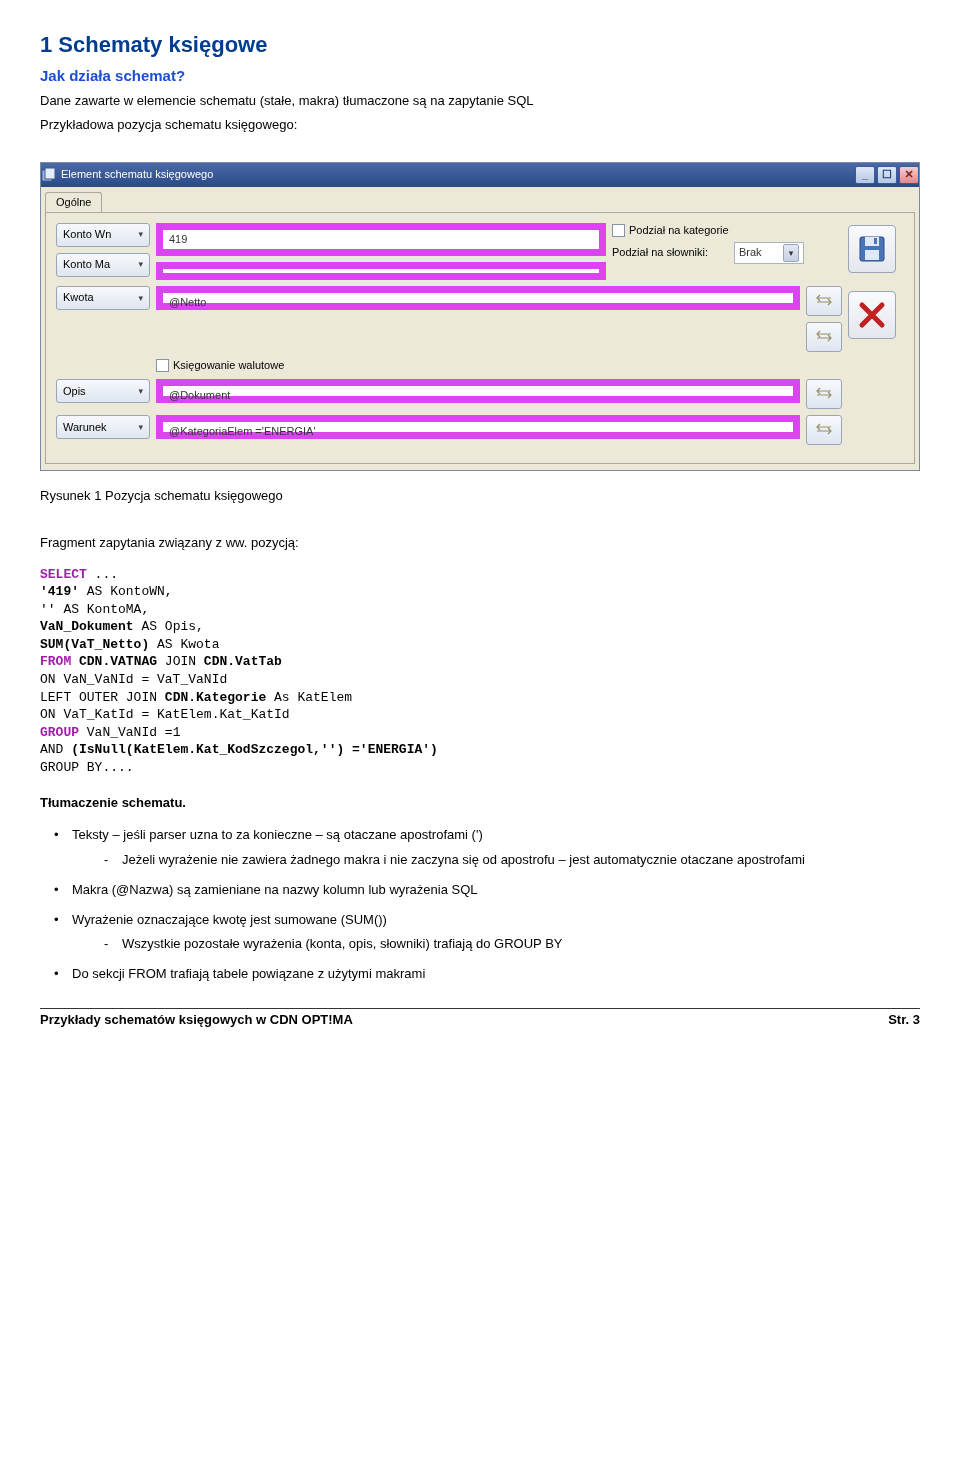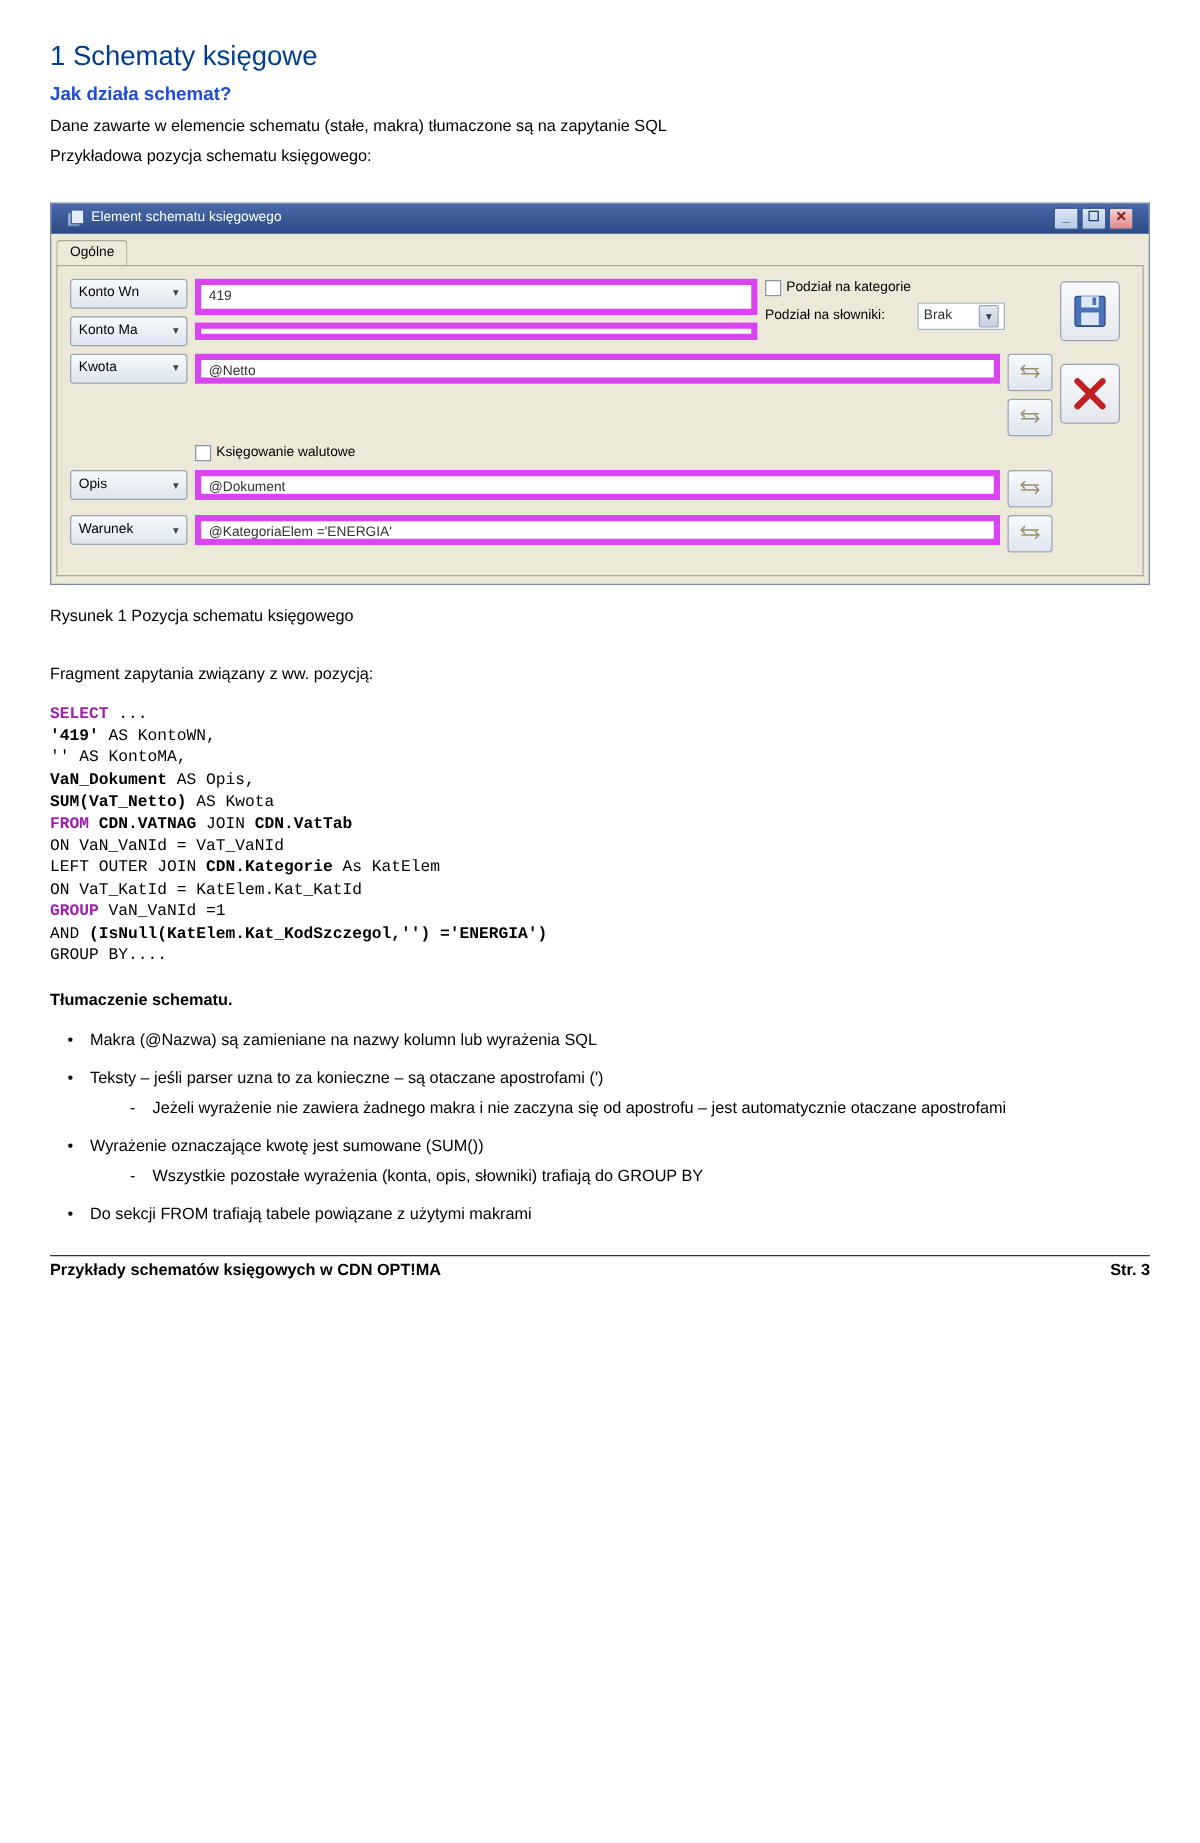--- a/index.html
+++ b/index.html
@@ -9,21 +9,21 @@
     padding: 30px 40px;
     width: 960px;
     background: #fff;
     color: #000;
     font-size: 13px;
     line-height: 1.4;
   }
   h1 {
     color: #003d8f;
     font-size: 22px;
-    font-weight: normal;
+    font-weight: bold;
     margin: 0 0 4px;
   }
   h2 {
     color: #1d4ed8;
     font-size: 15px;
     font-weight: bold;
     margin: 2px 0 6px;
   }
   .intro { margin: 0 0 6px; }
   .caption-label { margin: 0 0 28px; }
@@ -34,21 +34,21 @@
     background: #ece9d8;
     margin: 10px 0 16px;
     font-size: 11px;
     font-family: Tahoma, Arial, sans-serif;
   }
   .titlebar {
     background: linear-gradient(#4a69a8, #2a4a86);
     color: #fff;
     display: flex;
     align-items: center;
-    padding: 3px 12px;
+    padding: 3px 0;
     height: 24px;
   }
   .title-icon {
     width: 16px; height: 16px;
     margin-right: 4px;
     display:inline-block;
   }
   .title-icon svg { width:16px; height:16px; }
   .titlebar-text { font-size: 11px; flex: 0 0 auto; }
   .title-gap { flex: 1; }
@@ -110,21 +110,21 @@
     border:1px solid #9aa5b7;
     border-radius:3px;
     display:flex; align-items:center;
     padding: 0 6px;
     font-size: 11px;
   }
   .drop-btn .arrow { margin-left:auto; font-size:9px; color:#444; }
   .txt {
     flex: 1;
     height: 24px;
-    border: 5px solid #d946ef;
+    border: 7px solid #d946ef;
     background:#fff;
     padding: 2px 6px;
     font-size:11px;
     color:#333;
   }
   .checkbox-cell {
     width: 230px;
     display:flex; flex-direction:column; gap:4px;
     font-size:11px;
   }
@@ -330,26 +330,26 @@
 <span>ON VaN_VaNId = VaT_VaNId</span>
 <span>LEFT OUTER JOIN </span><b>CDN.Kategorie</b><span> As KatElem</span>
 <span>ON VaT_KatId = KatElem.Kat_KatId</span>
 <span class="red">GROUP</span><span> VaN_VaNId =1</span>
 <span>AND </span><b>(IsNull(KatElem.Kat_KodSzczegol,'') ='ENERGIA')</b>
 <span>GROUP BY....</span></div>
 
 <p class="subhead">Tłumaczenie schematu.</p>
 
 <ul class="bullets">
-  <li><span>Makra (@Nazwa) są zamieniane na nazwy kolumn lub wyrażenia SQL</span></li>
   <li><span>Teksty – jeśli parser uzna to za konieczne – są otaczane apostrofami (')</span>
     <ul class="dash">
       <li><span>Jeżeli wyrażenie nie zawiera żadnego makra i nie zaczyna się od apostrofu – jest automatycznie otaczane apostrofami</span></li>
     </ul>
   </li>
+  <li><span>Makra (@Nazwa) są zamieniane na nazwy kolumn lub wyrażenia SQL</span></li>
   <li><span>Wyrażenie oznaczające kwotę jest sumowane (SUM())</span>
     <ul class="dash">
       <li><span>Wszystkie pozostałe wyrażenia (konta, opis, słowniki) trafiają do GROUP BY</span></li>
     </ul>
   </li>
   <li><span>Do sekcji FROM trafiają tabele powiązane z użytymi makrami</span></li>
 </ul>
 
 <hr class="footer-rule">
 <div class="footer">

